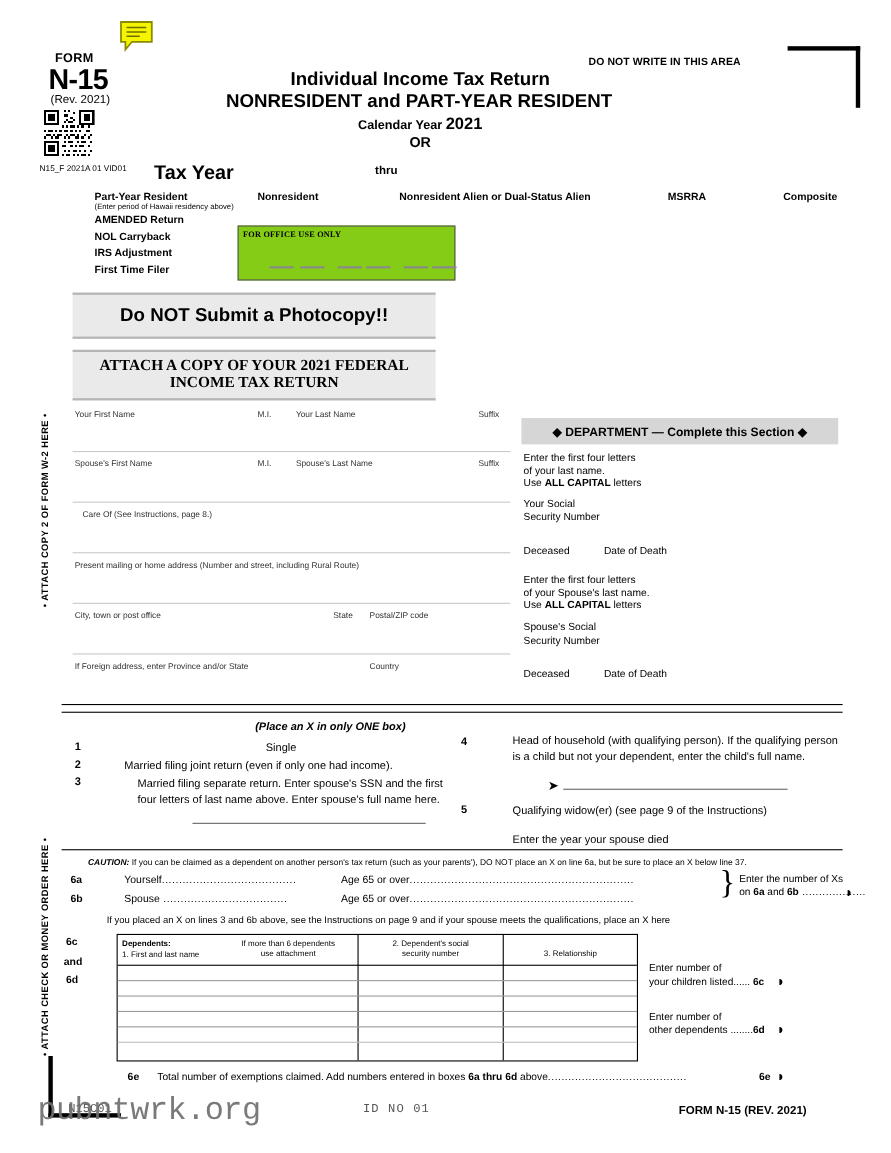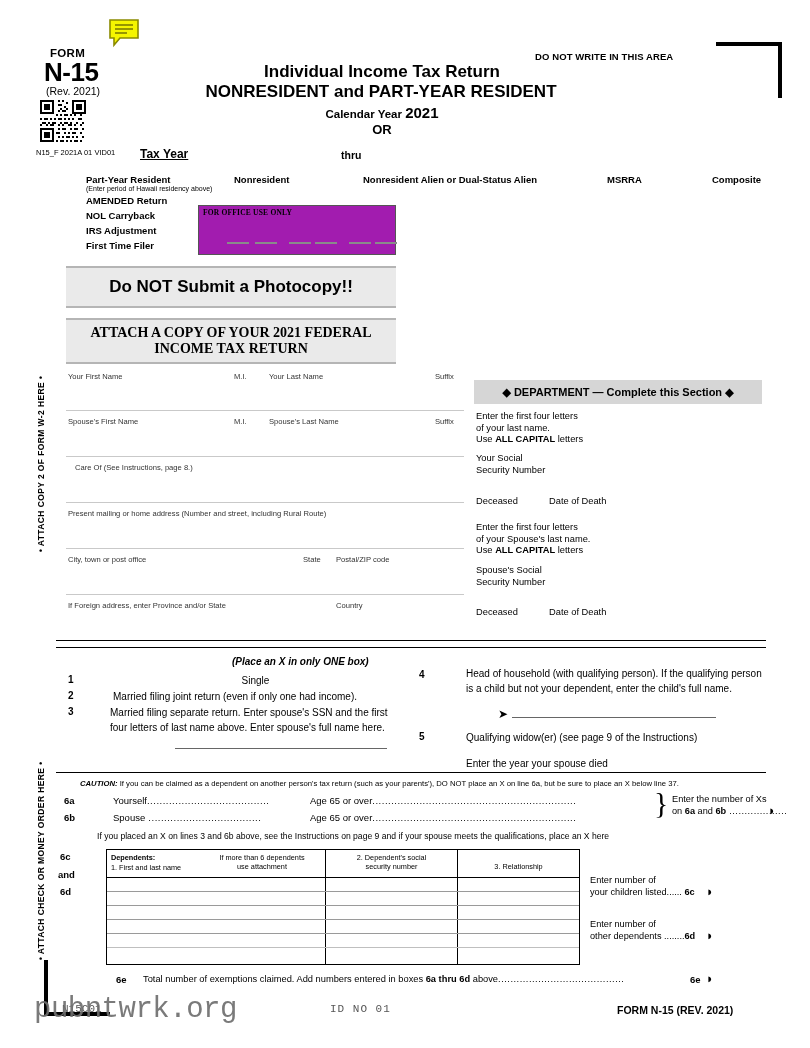--- a/index.html
+++ b/index.html
@@ -30,31 +30,31 @@
 
   .hdr-state{position:absolute;left:172px;top:48px;width:420px;text-align:center;
              font-size:11.5px;font-weight:bold;}
   .hdr-title{position:absolute;left:172px;top:62px;width:420px;text-align:center;
              font-size:17px;font-weight:bold;}
   .hdr-sub{position:absolute;left:156px;top:82px;width:450px;text-align:center;
            font-size:17px;font-weight:bold;}
   .hdr-cal{position:absolute;left:172px;top:104px;width:420px;text-align:center;font-size:11.5px;font-weight:bold;}
   .hdr-cal b{font-size:15px;}
   .hdr-or{position:absolute;left:172px;top:122px;width:420px;text-align:center;font-size:13px;font-weight:bold;}
-  .taxyear{position:absolute;left:140px;top:147px;font-size:12px;font-weight:bold;text-decoration:underline;}
+  .taxyear{position:absolute;left:140px;top:147px;font-size:18px;font-weight:bold;}
   .thru{position:absolute;left:341px;top:149px;font-size:10.5px;font-weight:bold;}
   .donotwrite{position:absolute;left:535px;top:51px;font-size:9.5px;font-weight:bold;letter-spacing:.1px;}
   .res-l{position:absolute;font-size:9.5px;font-weight:bold;}
   .res-sub{position:absolute;font-size:7px;}
 
   
   .optrow{position:absolute;left:86px;font-size:9.5px;font-weight:bold;}
 
   
-  .officebox{position:absolute;left:198px;top:205px;width:196px;height:48px;border:1px solid #555;background:#a21caf;}
+  .officebox{position:absolute;left:216px;top:205px;width:196px;height:48px;border:1px solid #555;background:#84cc16;}
   .officelbl{position:absolute;left:4px;top:2px;font-size:7.5px;font-weight:bold;
              font-family:"Liberation Serif",serif;letter-spacing:.2px;}
   .dash{position:absolute;height:2px;background:#8a8a8a;width:22px;bottom:10px;}
 
   
   .banner1{position:absolute;left:66px;top:266px;width:330px;height:38px;background:#eaeaea;
            border-top:2px solid #b5b5b5;border-bottom:2px solid #b5b5b5;
            display:flex;align-items:center;justify-content:center;}
   .banner1 span{font-size:17px;font-weight:bold;}
   .banner2{position:absolute;left:66px;top:318px;width:330px;height:42px;background:#eaeaea;
@@ -331,21 +331,21 @@
 
   <div class="placex">(Place an X in only ONE box)</div>
 
   <div class="fsnum" style="left:68px;top:674px;">1</div>
   <div class="fstxt" style="left:113px;top:674px;width:285px;text-align:center;">Single</div>
 
   <div class="fsnum" style="left:68px;top:690px;">2</div>
   <div class="fstxt" style="left:113px;top:690px;width:290px;">Married filing joint return (even if only one had income).</div>
 
   <div class="fsnum" style="left:68px;top:706px;">3</div>
-  <div class="fstxt" style="left:110px;top:706px;width:288px;">Married filing separate return.  Enter spouse's SSN and the first four letters of last name above. Enter spouse's full name here.</div>
+  <div class="fstxt" style="left:125px;top:706px;width:288px;">Married filing separate return.  Enter spouse's SSN and the first four letters of last name above. Enter spouse's full name here.</div>
   <div class="fsline" style="left:175px;top:748px;width:212px;"></div>
 
   <div class="fsnum" style="left:419px;top:669px;">4</div>
   <div class="fstxt" style="left:466px;top:667px;width:296px;">Head of household (with qualifying person).  If the qualifying person is a child but not your dependent, enter the child's full name.</div>
   <div class="arrow" style="left:498px;top:708px;font-size:12px;">➤</div>
   <div class="fsline" style="left:512px;top:717px;width:204px;"></div>
 
   <div class="fsnum" style="left:419px;top:731px;">5</div>
   <div class="fstxt" style="left:466px;top:731px;width:290px;">Qualifying widow(er) (see page 9 of the Instructions)</div>
   <div class="fstxt" style="left:466px;top:757px;">Enter the year your spouse died</div>

